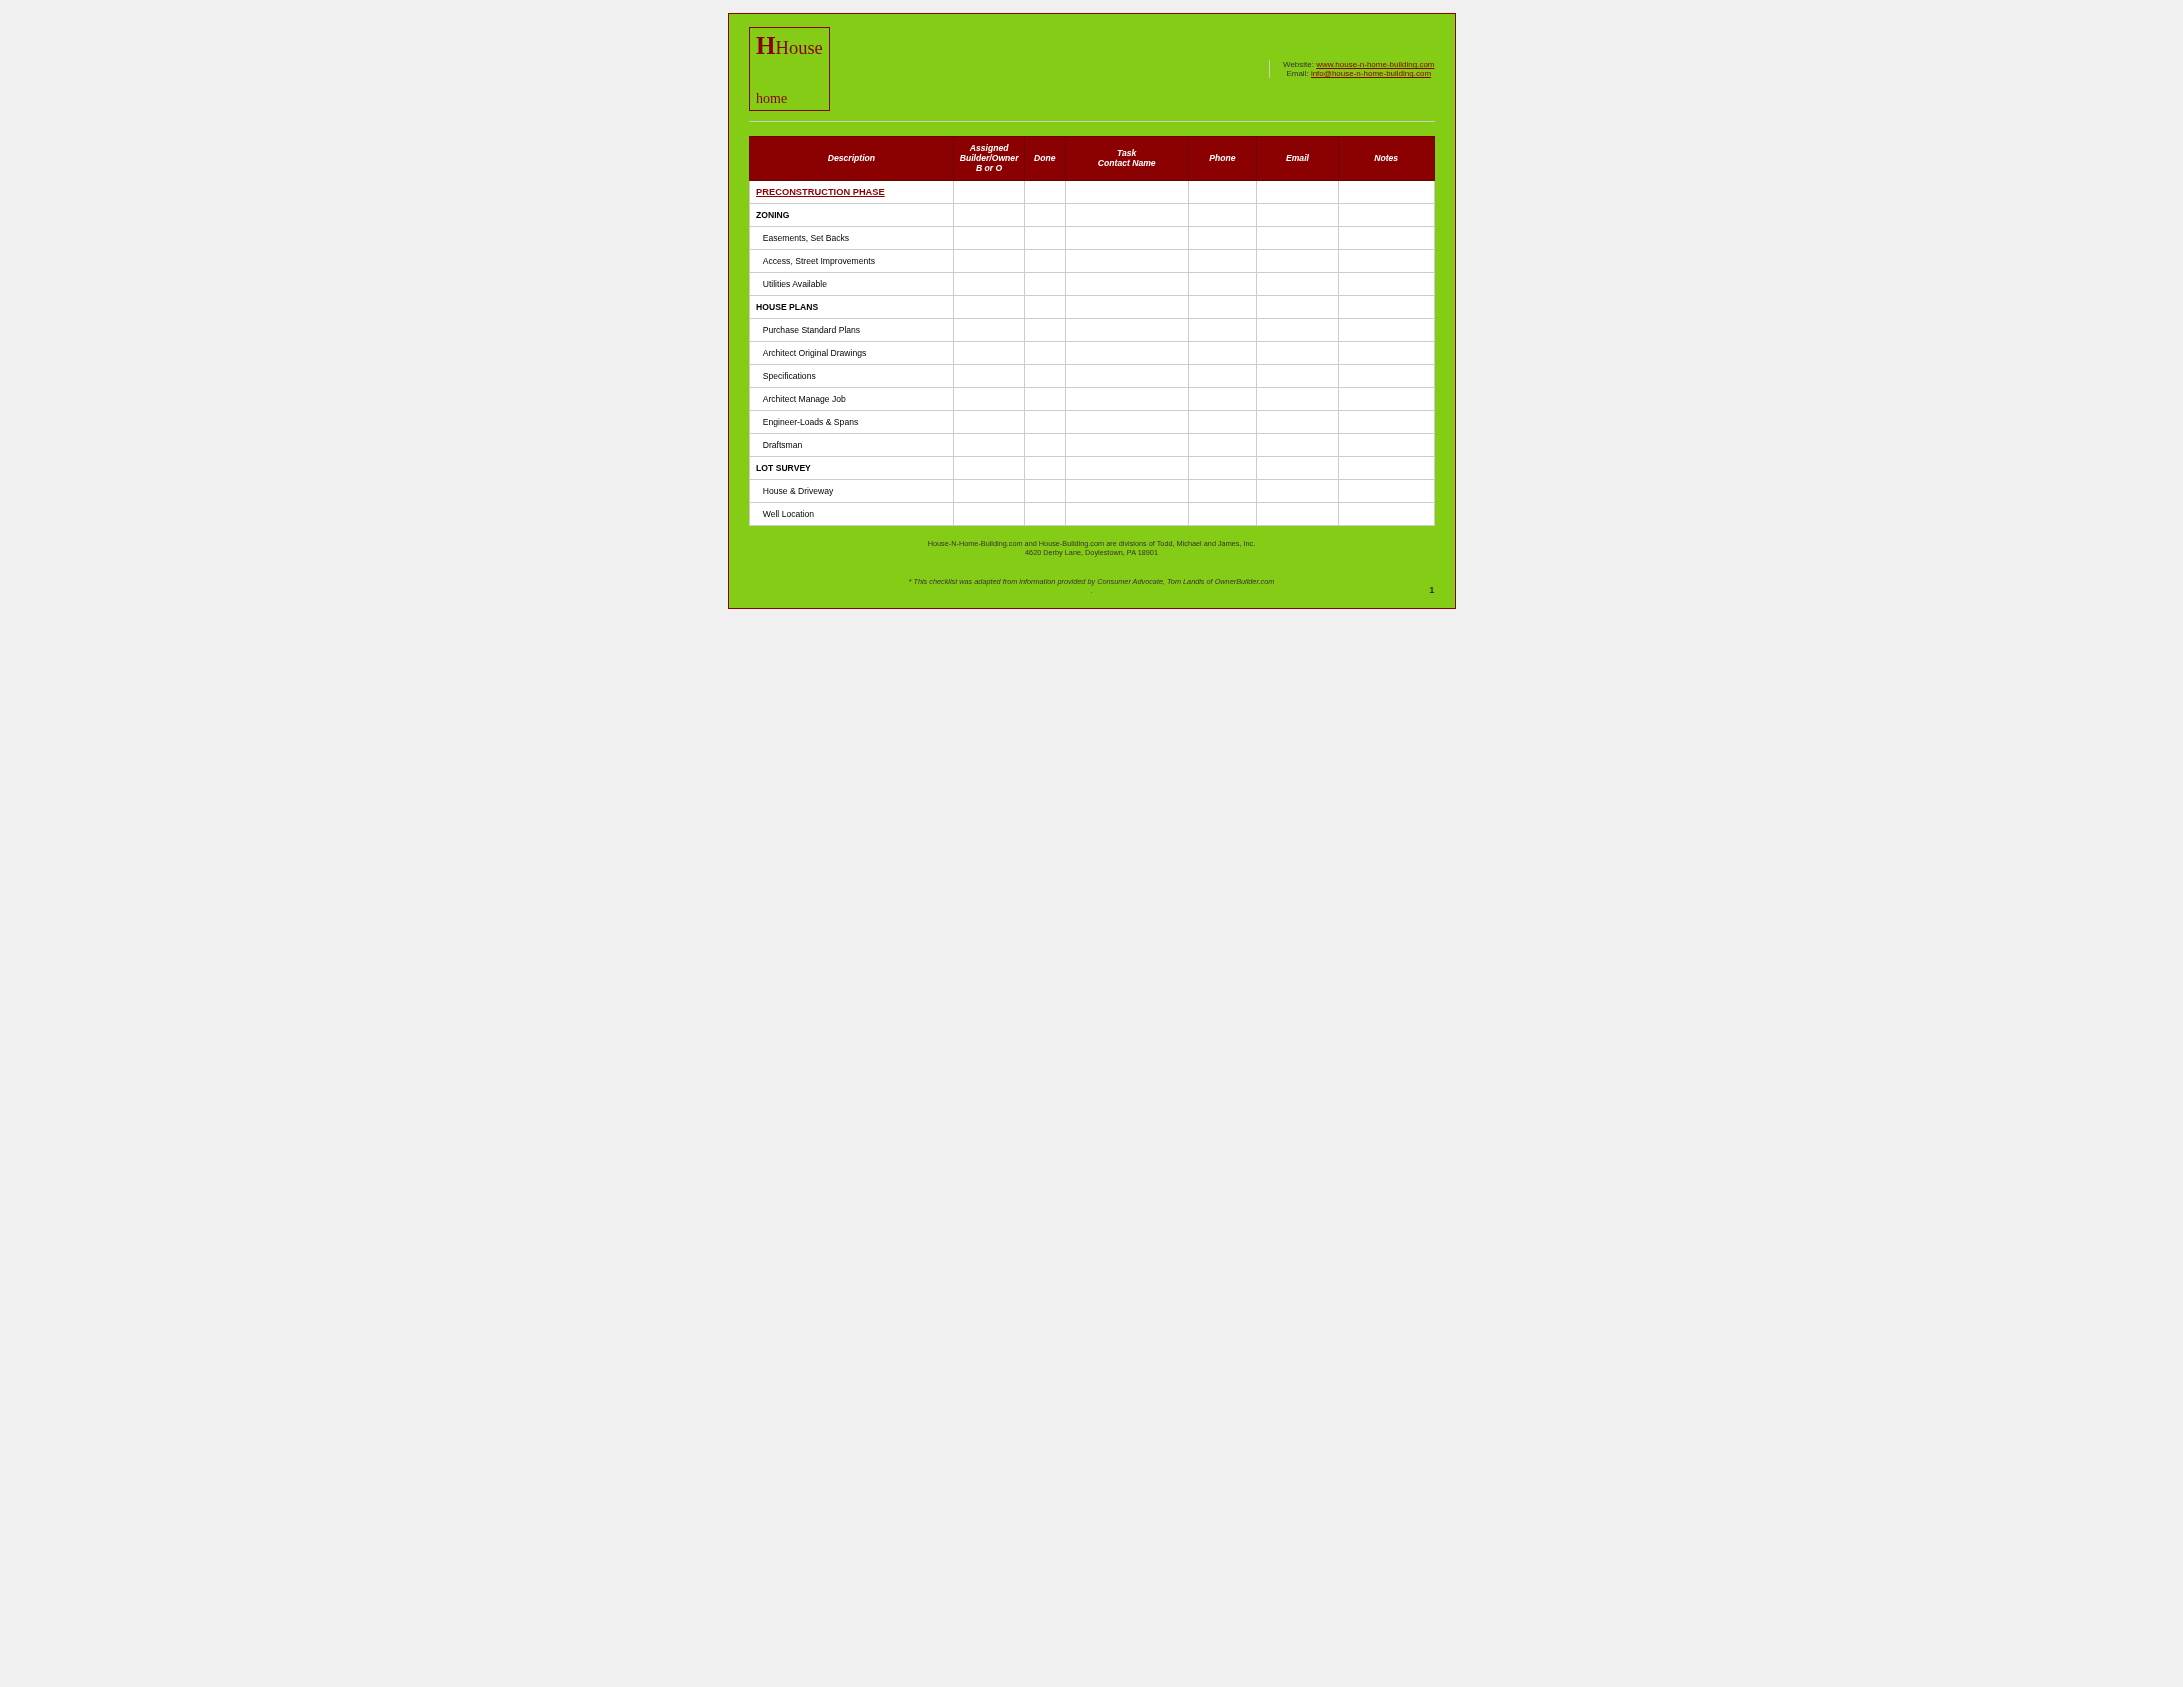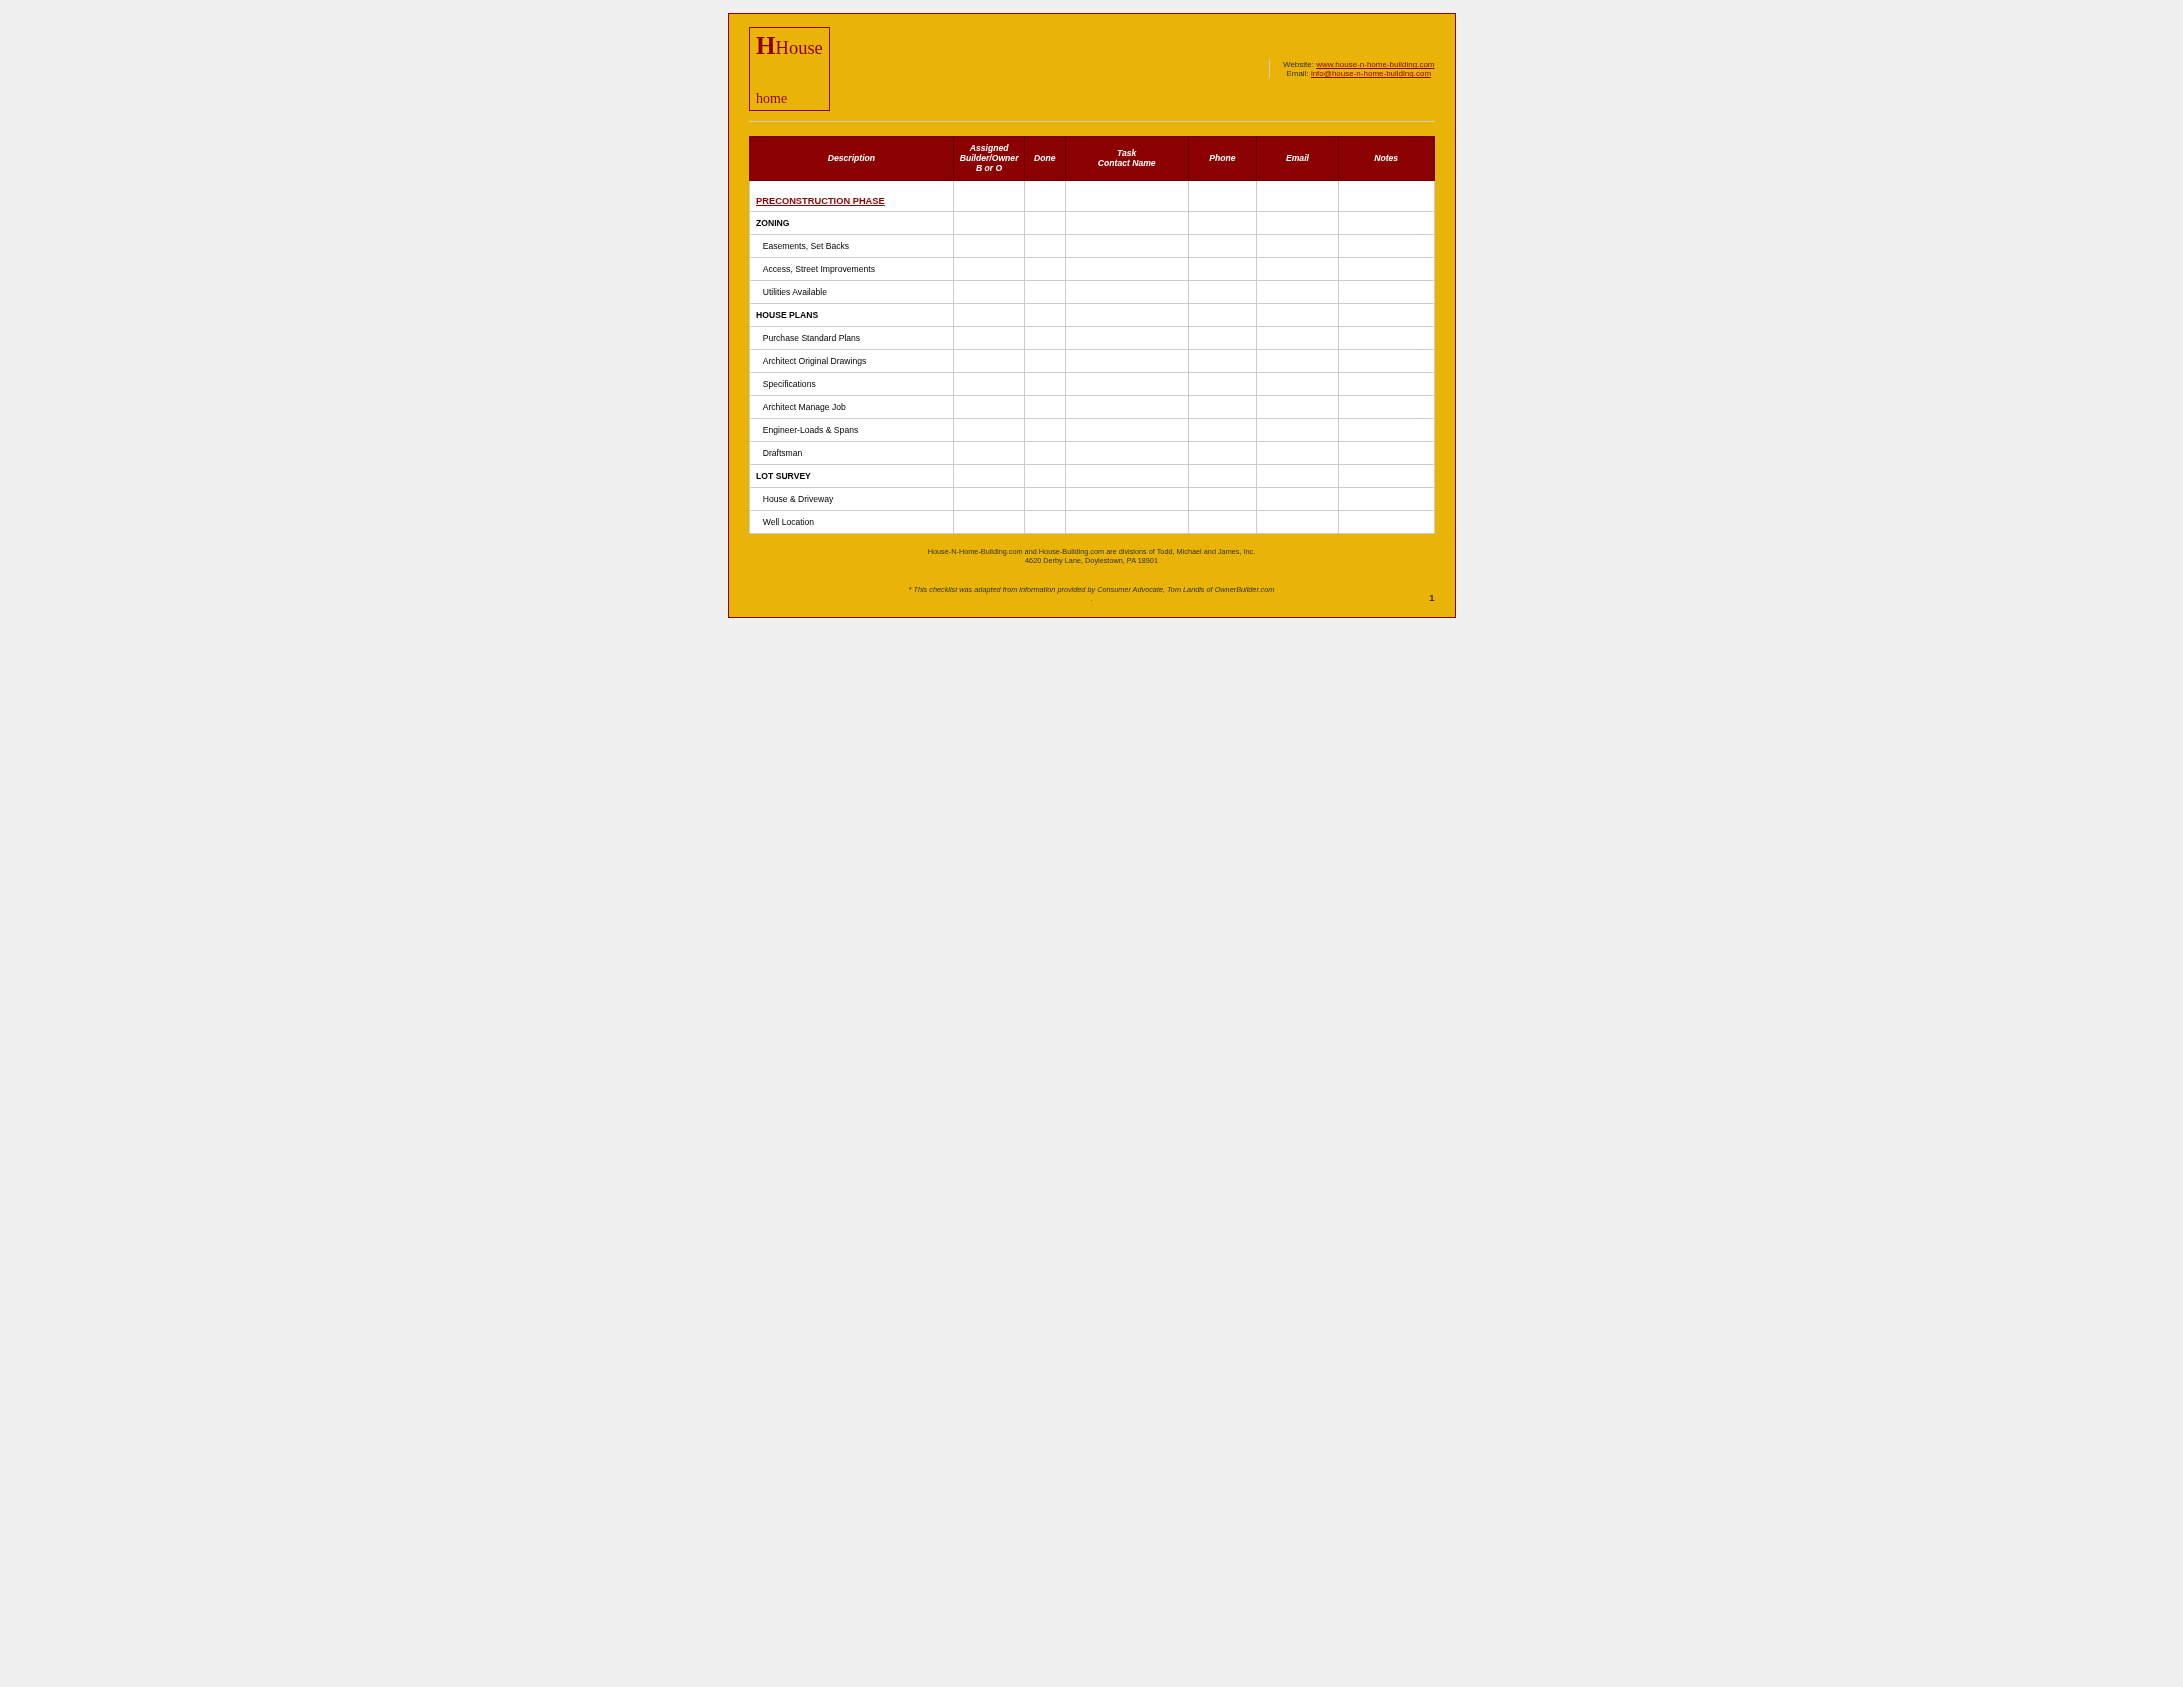--- a/index.html
+++ b/index.html
@@ -11,21 +11,21 @@
     body {
       background: #f0f0f0;
       display: flex;
       justify-content: center;
       align-items: flex-start;
       padding: 13.2px;
       font-family: Arial, sans-serif;
     }
 
     .page {
-      background: #eab308;
+      background: #84cc16;
       width: 728px;
       min-height: 595px;
       border: 1.3px solid #8b0000;
       padding: 13.2px 20px;
       position: relative;
     }
 
     
     .header {
       display: flex;
@@ -134,21 +134,21 @@
     .col-notes {
       width: 14%;
     }
 
     .phase-header td {
       color: #8b0000;
       font-weight: bold;
       font-size: 9.3px;
       text-decoration: underline;
       background-color: #fff;
-      padding-top: 15px;
+      padding-top: 6px;
     }
 
     .section-header td {
       font-weight: bold;
       background-color: #fff;
     }
 
     .sub-item td {
       padding-left: 13.2px;
       background-color: #fff;

